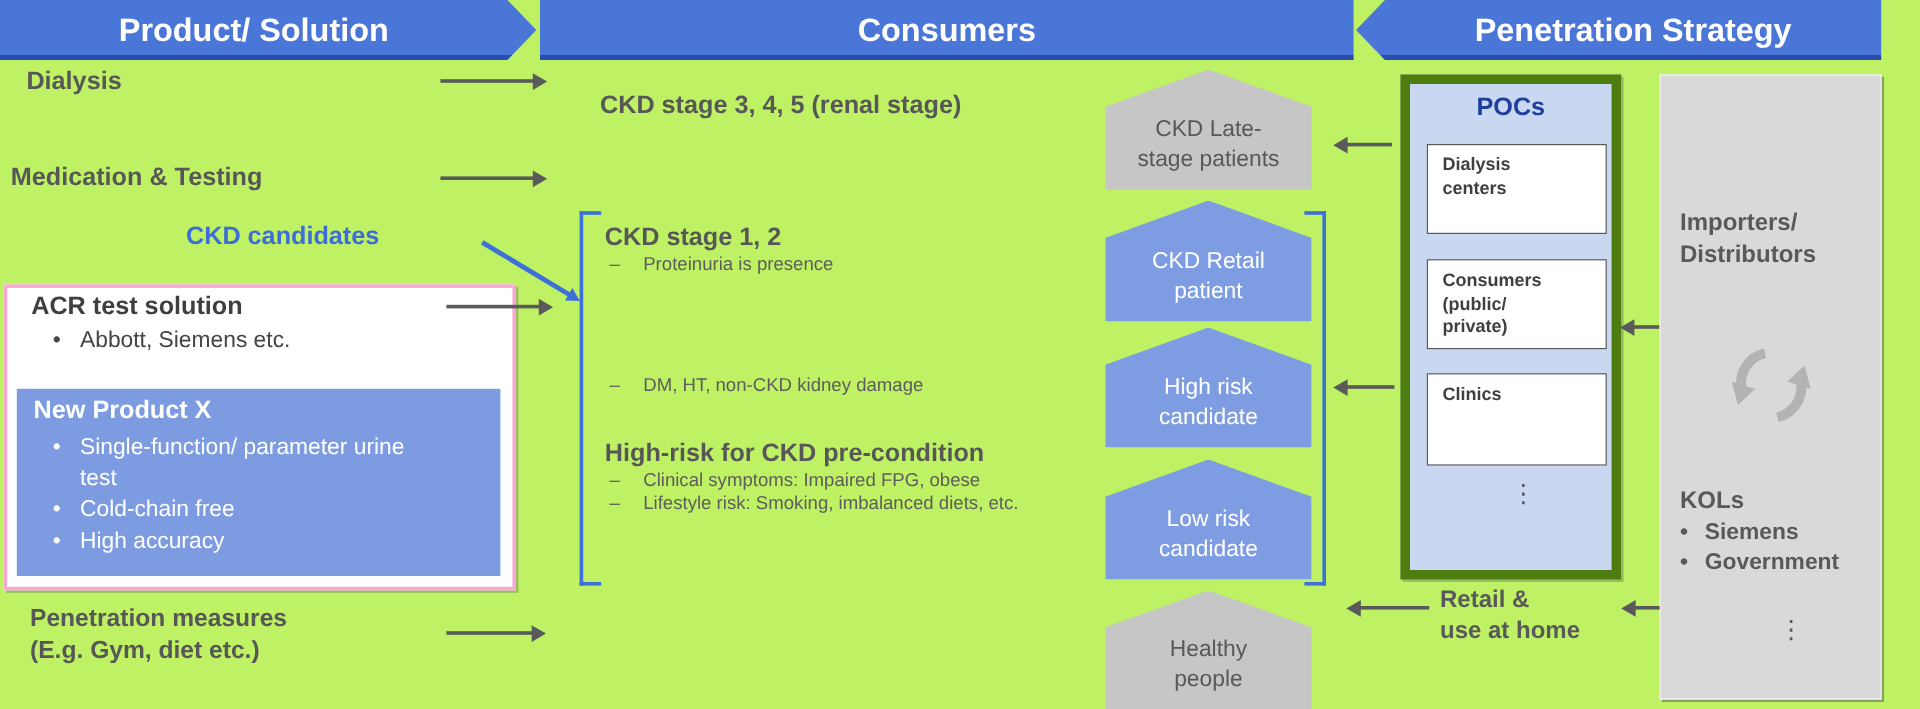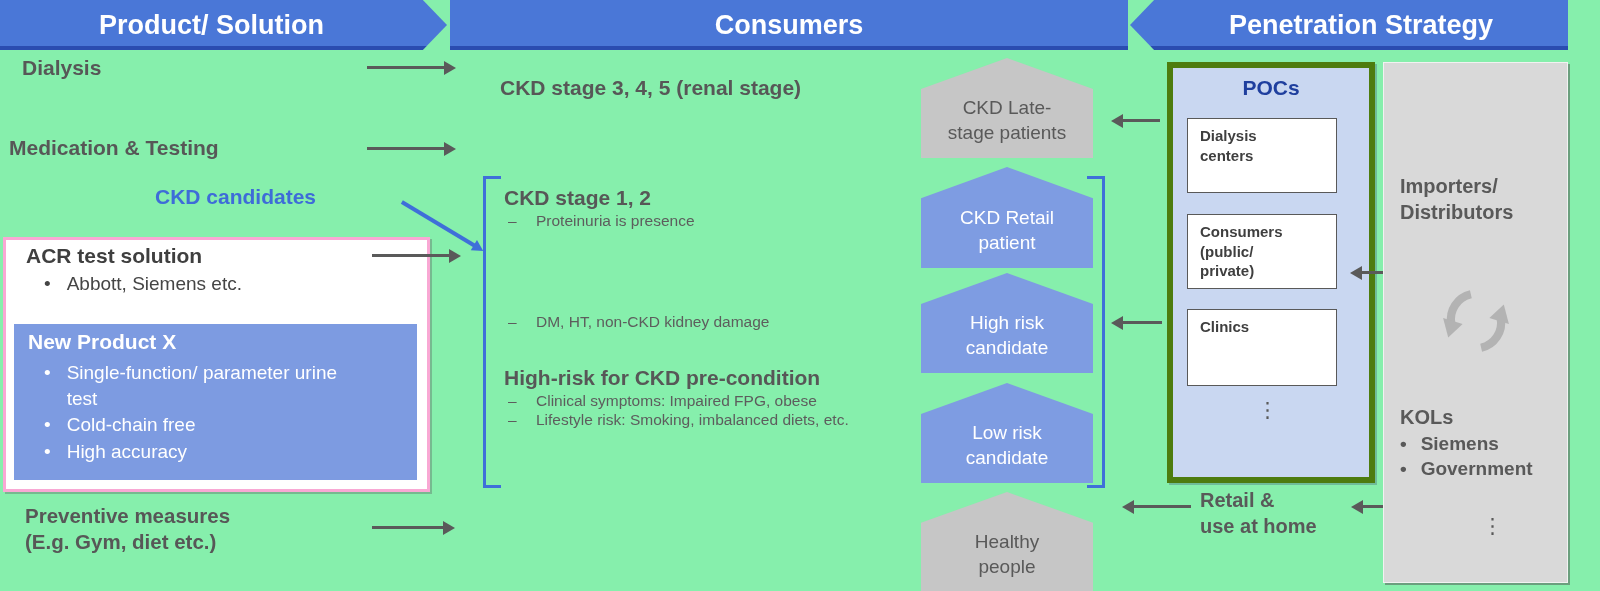--- a/index.html
+++ b/index.html
@@ -1,16 +1,16 @@
 <!DOCTYPE html>
 <html><head>
 <meta charset="utf-8">
 <style>
   html,body{margin:0;padding:0;background:#fff;}
-  .canvas{position:relative;width:1600px;height:591px;background:#86efac;overflow:hidden;
+  .canvas{position:relative;width:1600px;height:591px;background:#bef264;overflow:hidden;
           font-family:"Liberation Sans",sans-serif;color:#575757;}
 
   
   .banner{position:absolute;top:0;height:50px;display:flex;align-items:center;justify-content:center;
           color:#fff;font-size:27px;font-weight:bold;
           background:linear-gradient(to bottom,#4a77d7 0 92%,#2a4cb0 92%);}
   .banner-product{left:0;width:447px;clip-path:polygon(0 0,94.6% 0,100% 50%,94.6% 100%,0 100%);padding-right:24px;box-sizing:border-box;}
   .banner-consumers{left:450px;width:678px;}
   .banner-penetration{left:1130px;width:438px;clip-path:polygon(0 50%,5.5% 0,100% 0,100% 100%,5.5% 100%);padding-left:24px;box-sizing:border-box;}
 
@@ -51,22 +51,22 @@
            border:3px solid #f9a8d4;box-sizing:border-box;box-shadow:2px 2px 0 rgba(90,90,90,.35);}
   .acr-title{position:absolute;left:20px;top:4px;font-size:21px;font-weight:bold;color:#3f3f3f;}
   .acr-bullet{position:absolute;left:38px;top:33px;font-size:19px;color:#454545;display:flex;gap:16px;}
   .npx-box{position:absolute;left:8px;right:10px;top:84px;bottom:9px;background:#7d9be1;color:#fff;}
   .npx-title{position:absolute;left:14px;top:6px;font-size:21px;font-weight:bold;}
   .npx-list{position:absolute;left:30px;top:36px;font-size:19px;line-height:1.38;}
   .npx-row{display:flex;gap:16px;}
   .npx-row .txt{max-width:300px;}
 
   
-  .pocs{position:absolute;left:1167px;top:62px;width:208px;height:421px;background:#c9d7f1;
-        border:6px solid #4d7c0f;box-sizing:border-box;box-shadow:2px 2px 0 rgba(60,70,110,.3);}
+  .pocs{position:absolute;left:1167px;top:62px;width:184px;height:421px;background:#c9d7f1;
+        border:8px solid #4d7c0f;box-sizing:border-box;box-shadow:2px 2px 0 rgba(60,70,110,.3);}
   .pocs-title{position:absolute;top:8px;left:0;right:0;text-align:center;font-size:21px;font-weight:bold;color:#1f3f9e;}
   .poc-item{position:absolute;left:14px;width:150px;background:#fff;border:1.5px solid #595959;
             box-sizing:border-box;font-size:15px;font-weight:bold;color:#3f3f3f;line-height:1.3;padding:7px 0 0 12px;}
   .vdots{position:absolute;font-size:21px;color:#595959;line-height:1;letter-spacing:0;}
 
   
   .panel{position:absolute;left:1383px;top:62px;width:185px;height:521px;background:#d9d9d9;
          border:1px solid #f2f2f2;box-sizing:border-box;box-shadow:2px 2px 0 rgba(80,80,80,.5);}
   .panel-title{position:absolute;left:16px;font-size:20px;font-weight:bold;color:#595959;line-height:1.3;}
   .panel-bullets{position:absolute;left:16px;font-size:19px;font-weight:bold;color:#595959;line-height:1.32;}
@@ -119,21 +119,21 @@
         <div class="npx-row">
           <span>•</span>
           <span class="txt">High accuracy</span>
         </div>
       </div>
     </div>
   </div>
   <div class="arr head-r" style="left:372px;top:254px;width:78px;"></div>
 
   <div class="lbl" style="left:25px;top:503px;font-size:20.5px;">
-    <div>Preventive measures</div>
+    <div>Penetration measures</div>
     <div>(E.g. Gym, diet etc.)</div>
   </div>
   <div class="arr head-r" style="left:372px;top:526px;width:72px;"></div>
 
   <div class="mid-title" style="left:500px;top:76px;">CKD stage 3, 4, 5 (renal stage)</div>
 
   <div class="bracket bracket-l"></div>
 
   <div class="mid-title" style="left:504px;top:186px;">CKD stage 1, 2</div>
   <div class="sub-bullet" style="left:508px;top:212px;">

